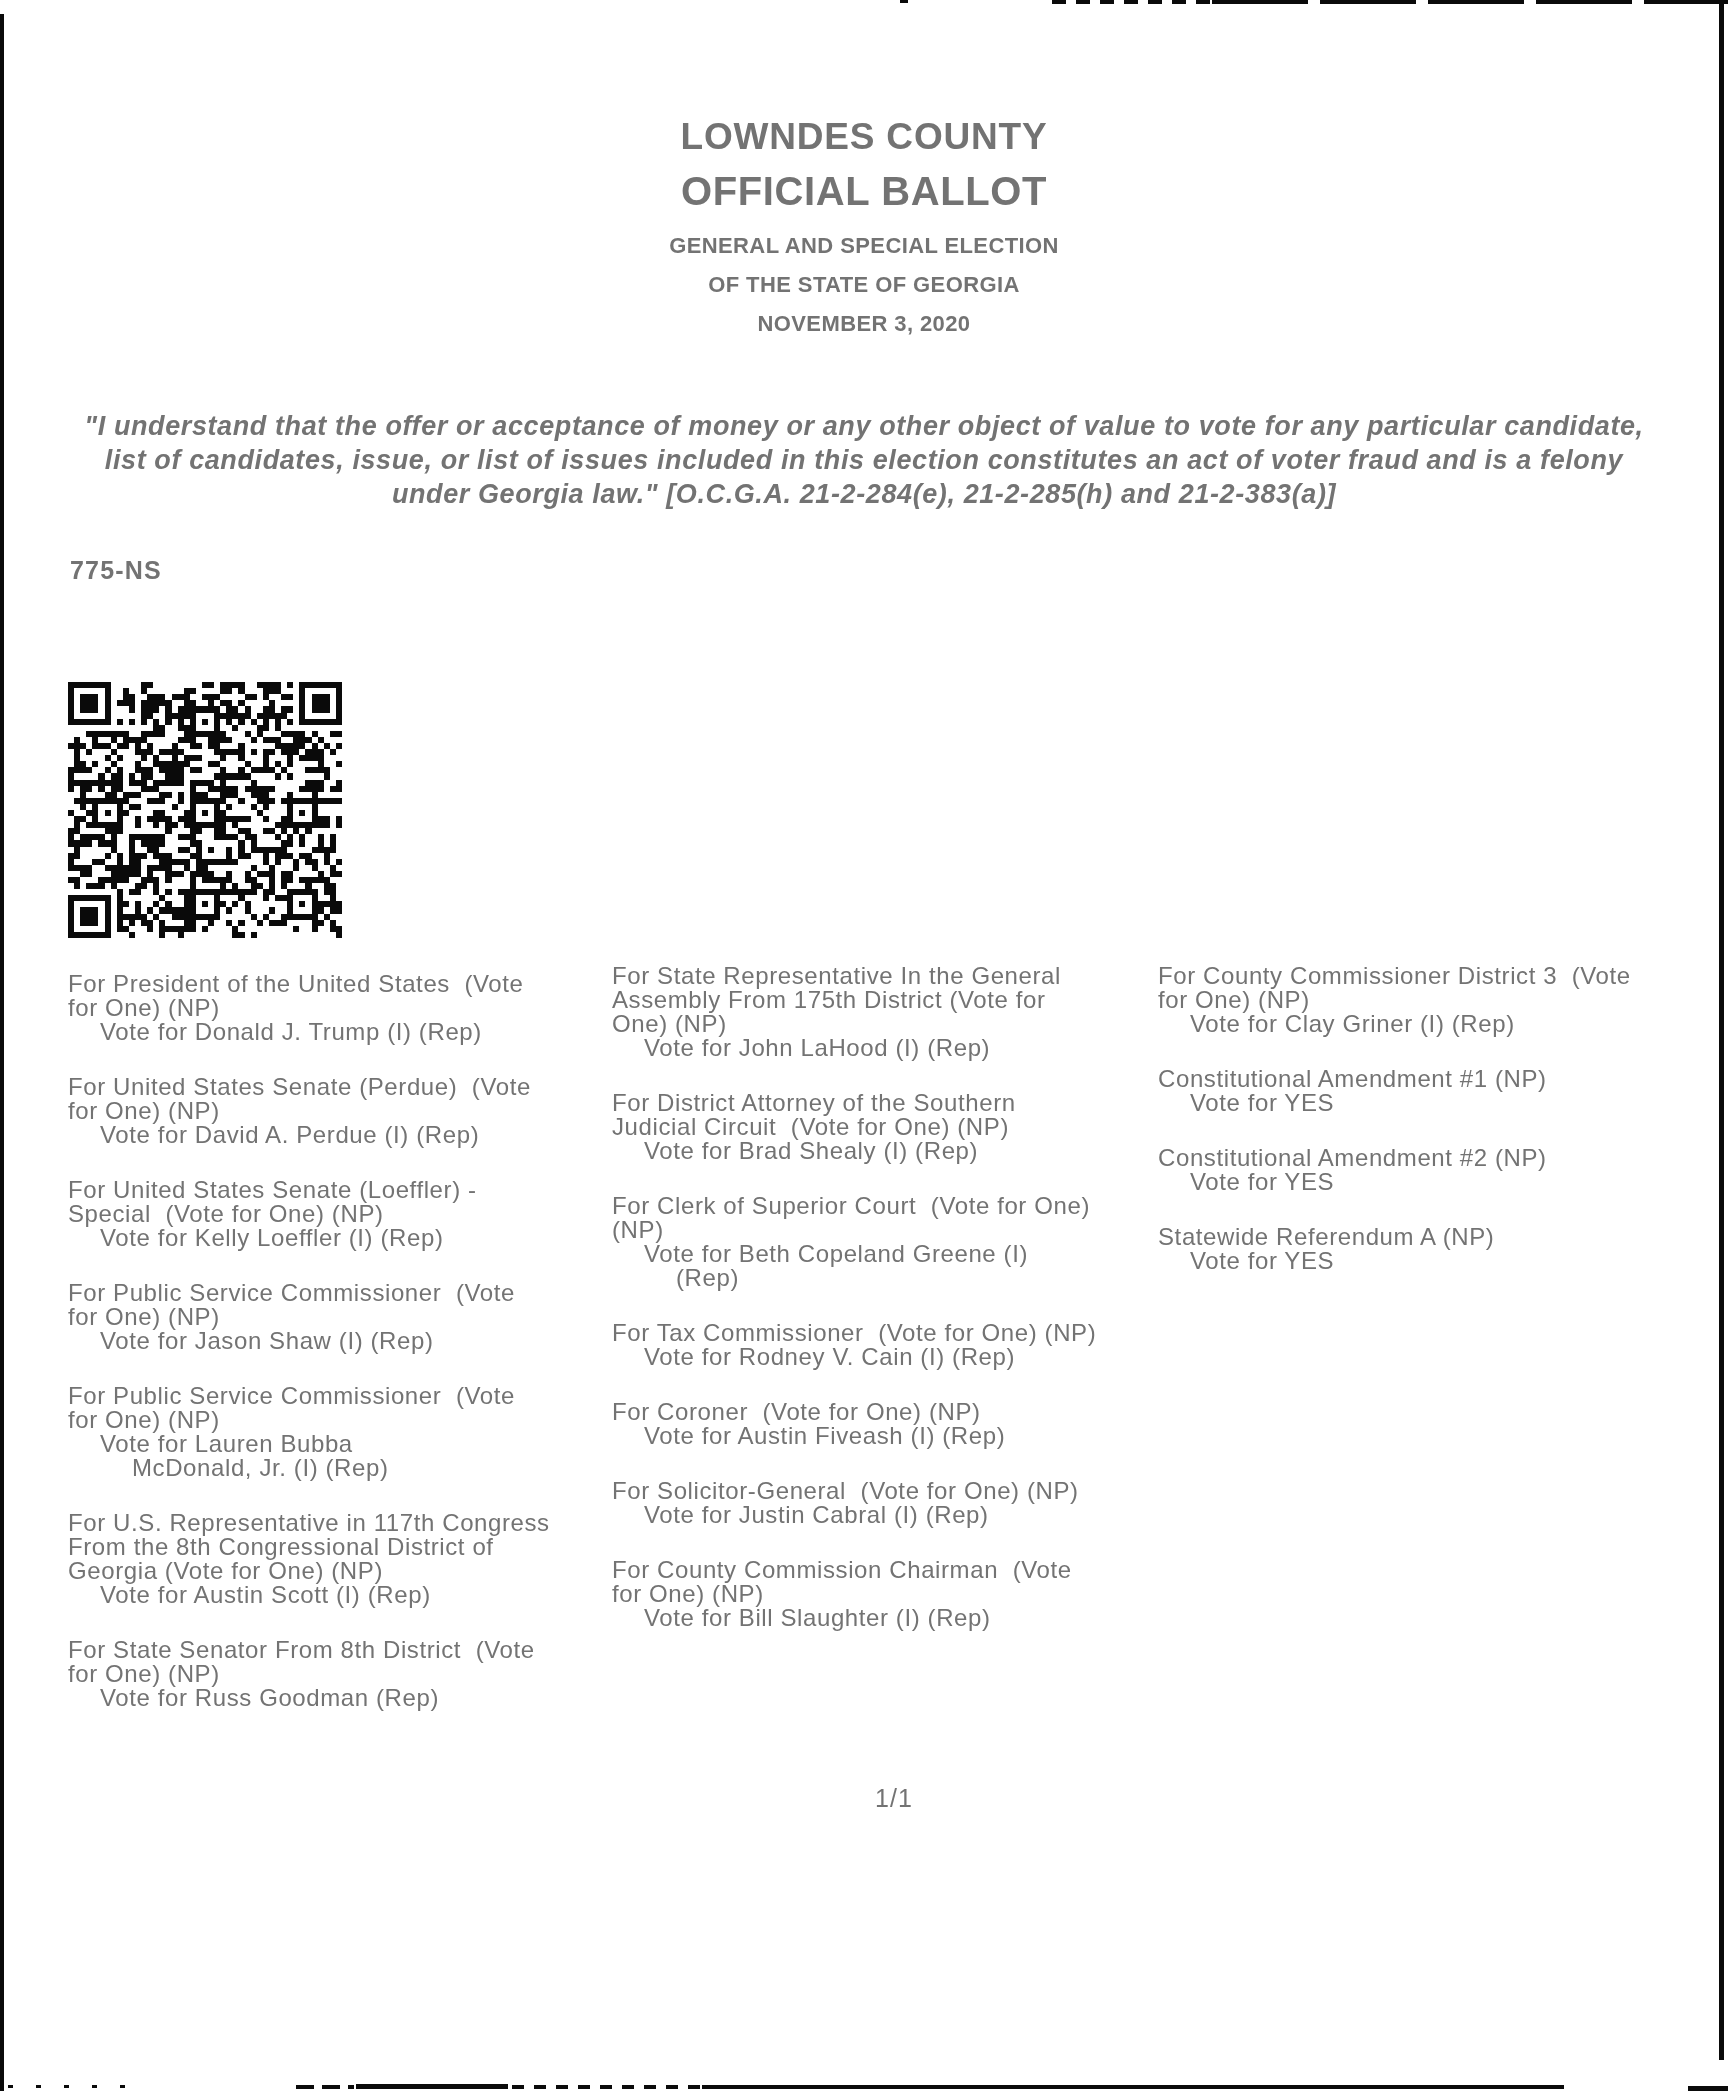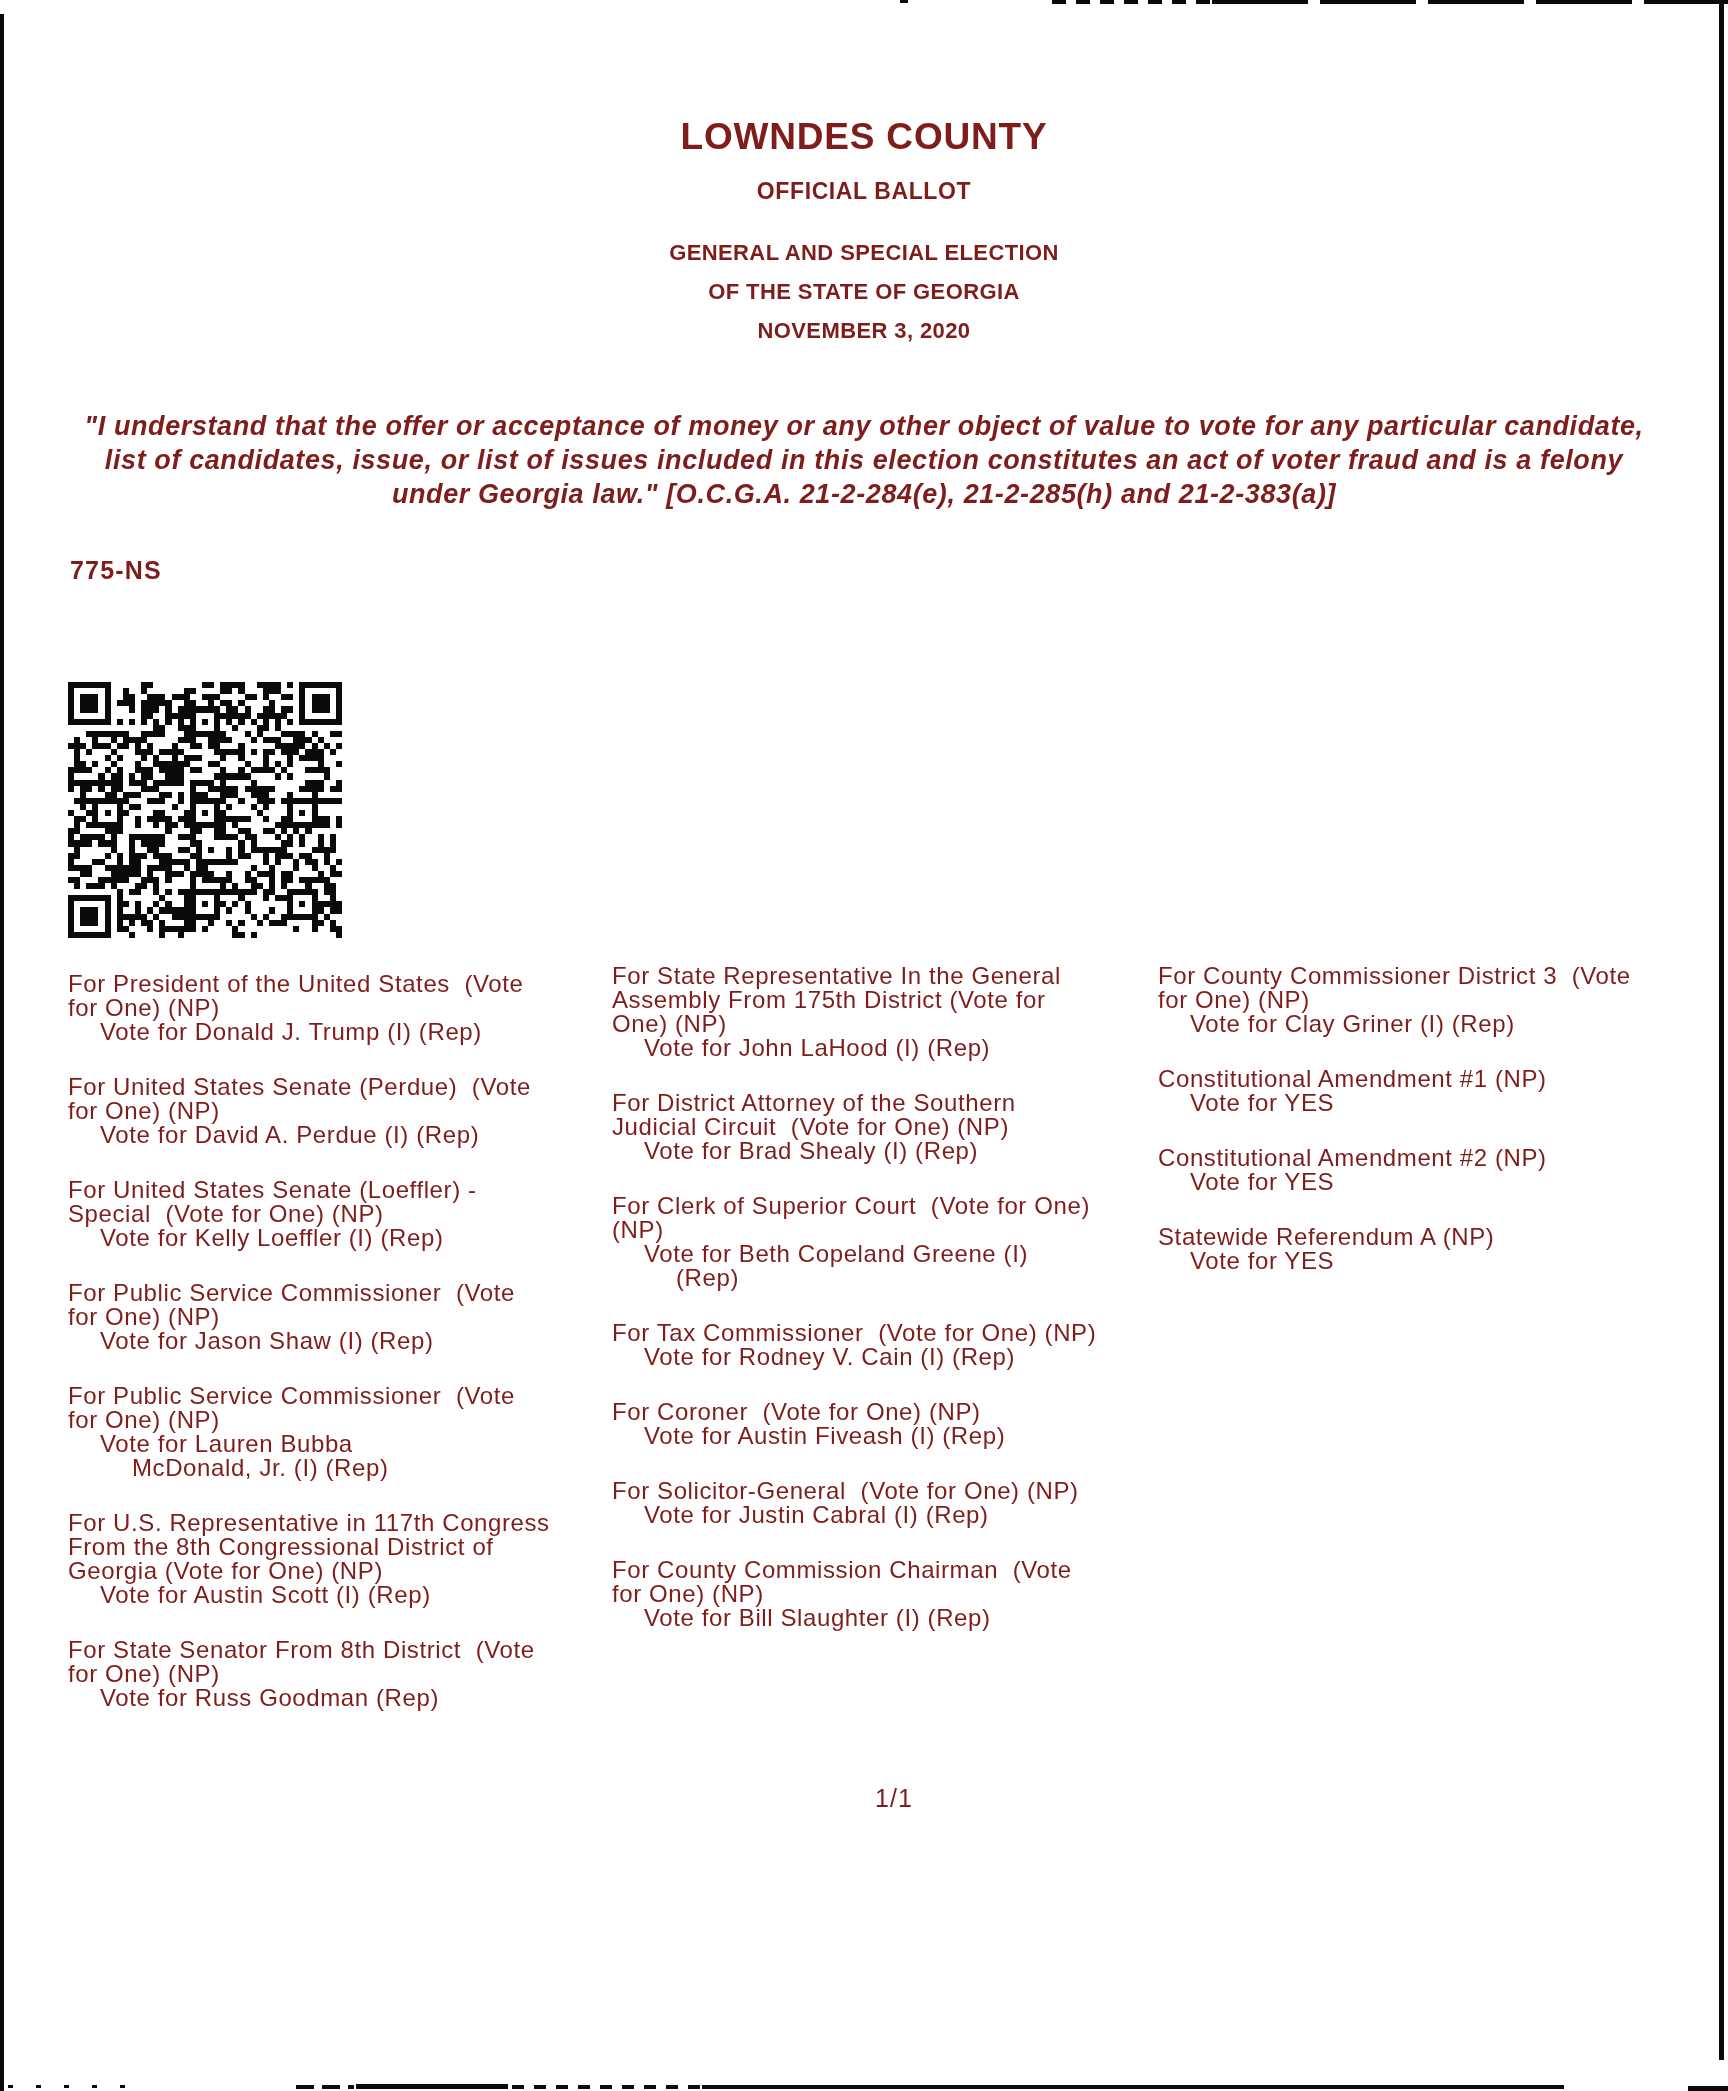--- a/index.html
+++ b/index.html
@@ -1,24 +1,24 @@
 <!DOCTYPE html>
 <html><head>
 <meta charset="utf-8">
 <style>
   html,body{margin:0;padding:0;background:#ffffff;}
   .page{
     position:relative;width:1728px;height:2091px;background:#ffffff;
-    font-family:"Liberation Sans","DejaVu Sans",sans-serif;color:#7f1d1d;
+    font-family:"Liberation Sans","DejaVu Sans",sans-serif;color:#737373;
     overflow:hidden;
   }
   
   .ballot-header{position:absolute;top:116px;left:0;width:100%;text-align:center;font-weight:700;}
   .h-county{font-size:37px;line-height:42px;letter-spacing:.8px;margin-bottom:16px;}
-  .h-ballot{font-size:23px;line-height:35px;letter-spacing:.6px;margin-bottom:24px;}
+  .h-ballot{font-size:40px;line-height:35px;letter-spacing:.6px;margin-bottom:17px;}
   .h-line{font-size:22px;line-height:39px;letter-spacing:.4px;}
   
   .disclaimer{
     position:absolute;top:382px;left:60px;width:1608px;text-align:center;
     font-style:italic;font-weight:600;font-size:27px;line-height:34px;
     letter-spacing:.6px;white-space:pre-wrap;
   }
   
   .precinct{position:absolute;top:514px;left:70px;font-size:25px;font-weight:600;letter-spacing:1.2px;margin-top:42px;}
   

